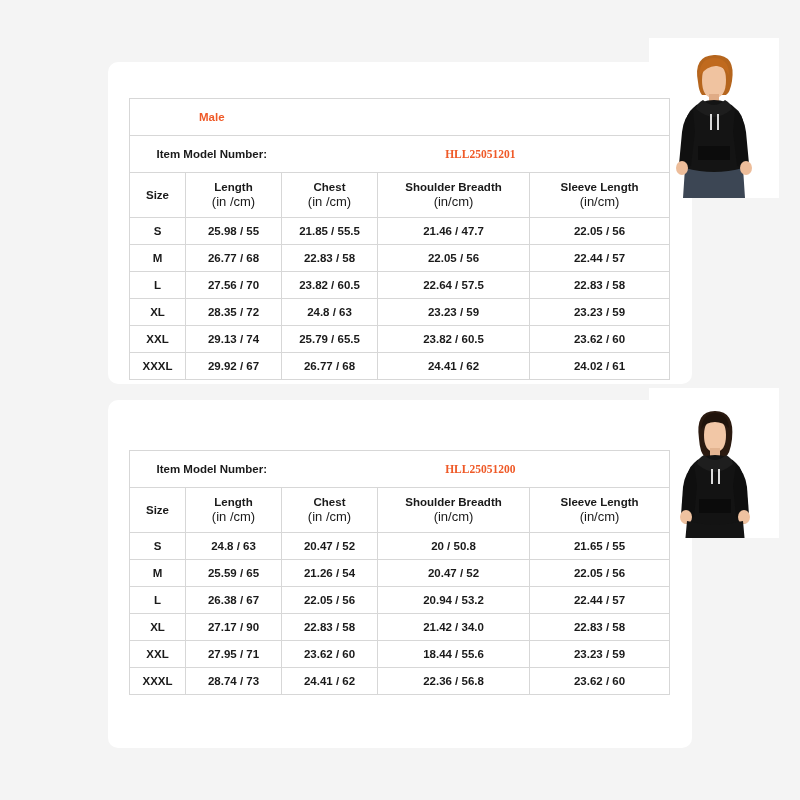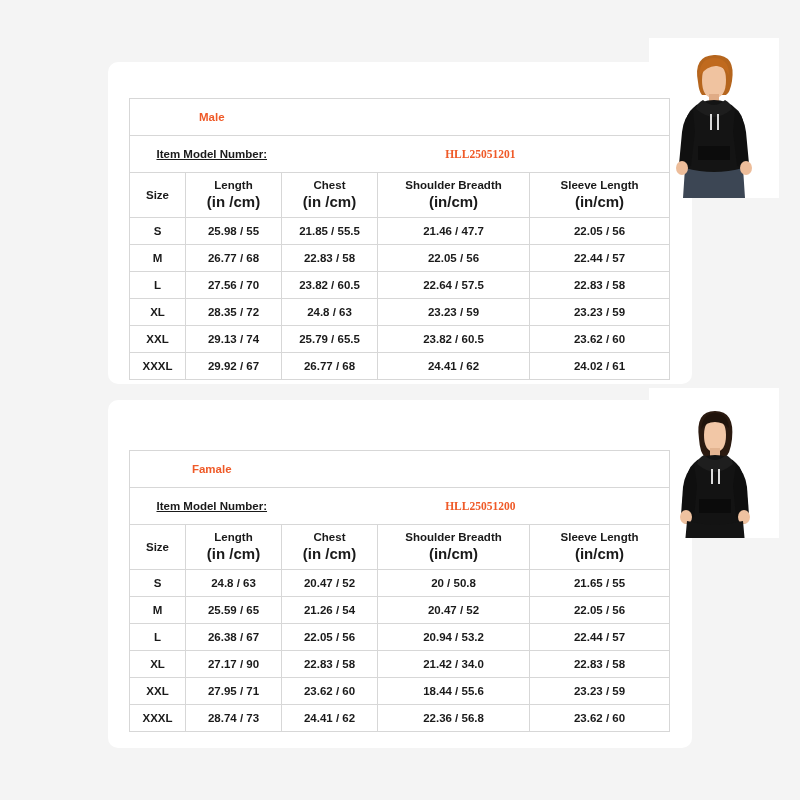--- a/index.html
+++ b/index.html
@@ -62,41 +62,40 @@
   .gender-blank {
     border-left: none !important;
   }
   .model-label {
     text-align: left;
     padding-left: 12px !important;
     height: 36px;
     font-size: 11.5px;
     color: #1a1a1a;
     border-right: none !important;
-    text-decoration: underline;
   }
   .model-value {
     text-align: left;
     padding-left: 10px !important;
     height: 36px;
     font-size: 13px;
     color: #ef5a28 !important;
     border-left: none !important;
     font-family: Liberation Serif, serif;
   }
   .head-cell {
     height: 44px;
     font-size: 11.5px;
     line-height: 1.25;
     color: #1a1a1a;
   }
   .head-cell .unit {
     display: block;
-    font-size: 15px;
-    font-weight: bold;
+    font-size: 13px;
+    font-weight: normal;
   }
   .data-cell {
     height: 26px;
     font-size: 11.5px;
     color: #ef5a28;
   }
   .size-cell {
     height: 26px;
     font-size: 11.5px;
     color: #ef5a28;
@@ -292,24 +291,20 @@
       <table class="size-table">
         <colgroup>
           <col class="c-size">
             <col class="c-len">
             <col class="c-chest">
             <col class="c-shoulder">
             <col class="c-sleeve">
         </colgroup>
         <tbody>
           <tr>
-            <td class="gender-cell" colspan="2">Famale</td>
-            <td class="gender-blank" colspan="3"></td>
-          </tr>
-          <tr>
             <td class="model-label" colspan="2">Item Model Number:</td>
             <td class="model-value" colspan="3">HLL25051200</td>
           </tr>
           <tr>
             <td class="head-cell">Size</td>
             <td class="head-cell">
               <span>Length</span>
               <span class="unit">(in /cm)</span>
             </td>
             <td class="head-cell">

